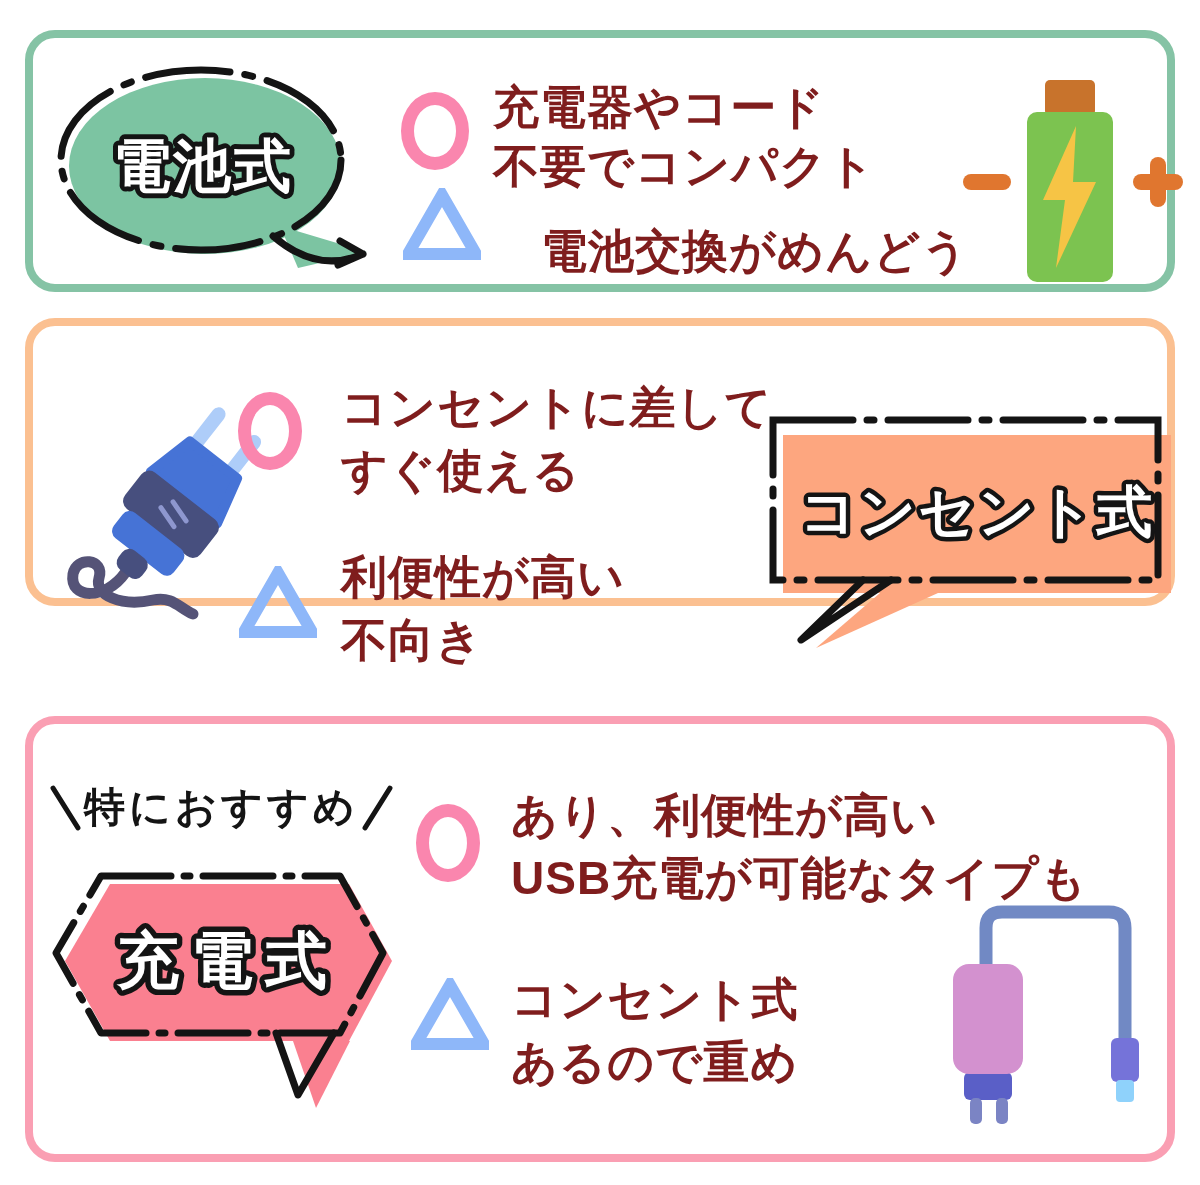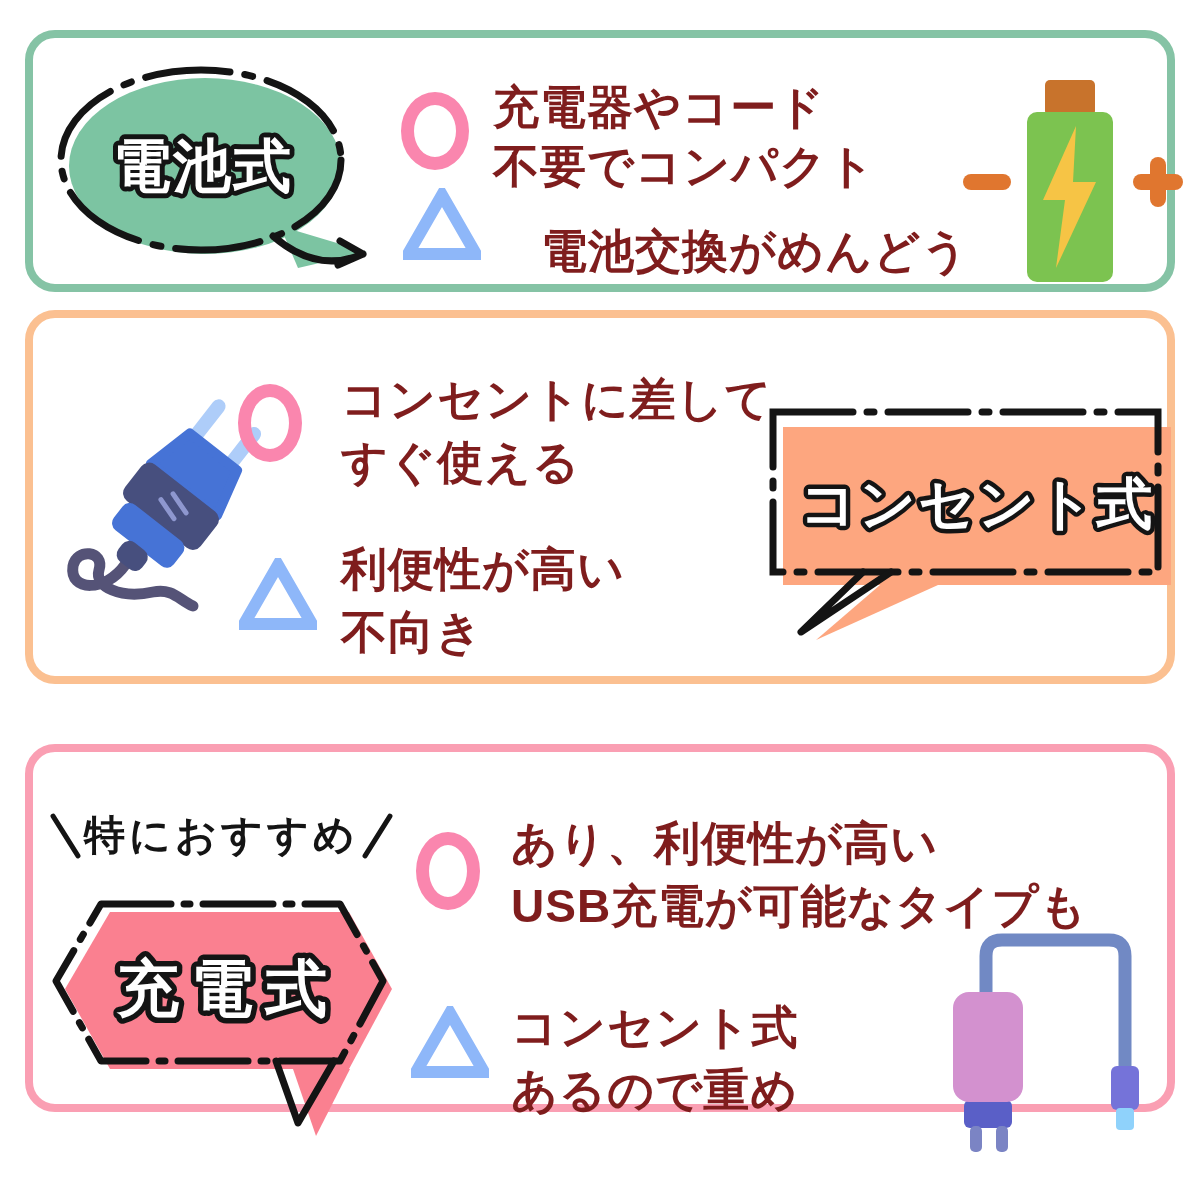--- a/index.html
+++ b/index.html
@@ -6,22 +6,22 @@
   body{
     width:1200px;height:1185px;position:relative;overflow:hidden;
     background:#ffffff;color:#141414;
     font-family:"Liberation Sans","DejaVu Sans",sans-serif;
   }
   .card{
     position:absolute;left:25px;width:1150px;box-sizing:border-box;
     background:#ffffff;border:8px solid #ccc;border-radius:30px;
   }
   #card-battery{top:30px;height:262px;}
-  #card-outlet{top:310px;height:374px;}
-  #card-rechargeable{top:744px;height:368px;}
+  #card-outlet{top:318px;height:288px;}
+  #card-rechargeable{top:716px;height:446px;}
   .txt{position:absolute;font-weight:800;color:#7f1d1d;}
   .txt .line{white-space:nowrap;}
   .fs46{font-size:46px;line-height:59px;letter-spacing:1px;}
   .fs46b{font-size:46px;line-height:63px;letter-spacing:1px;}
 
   
   .sym-circle{
     position:absolute;box-sizing:border-box;
     border:13px solid #fa86ae;border-radius:50%;
   }

